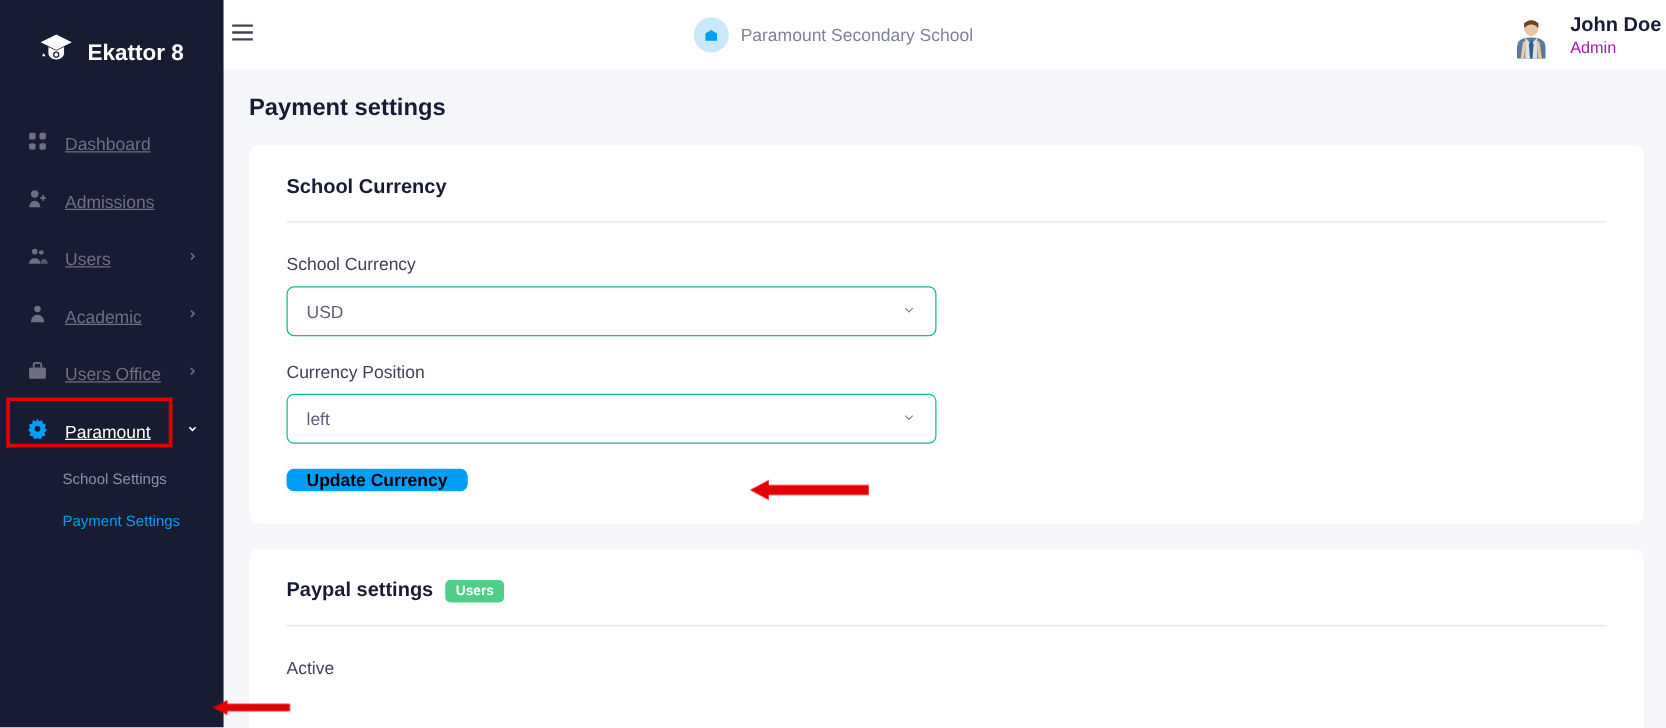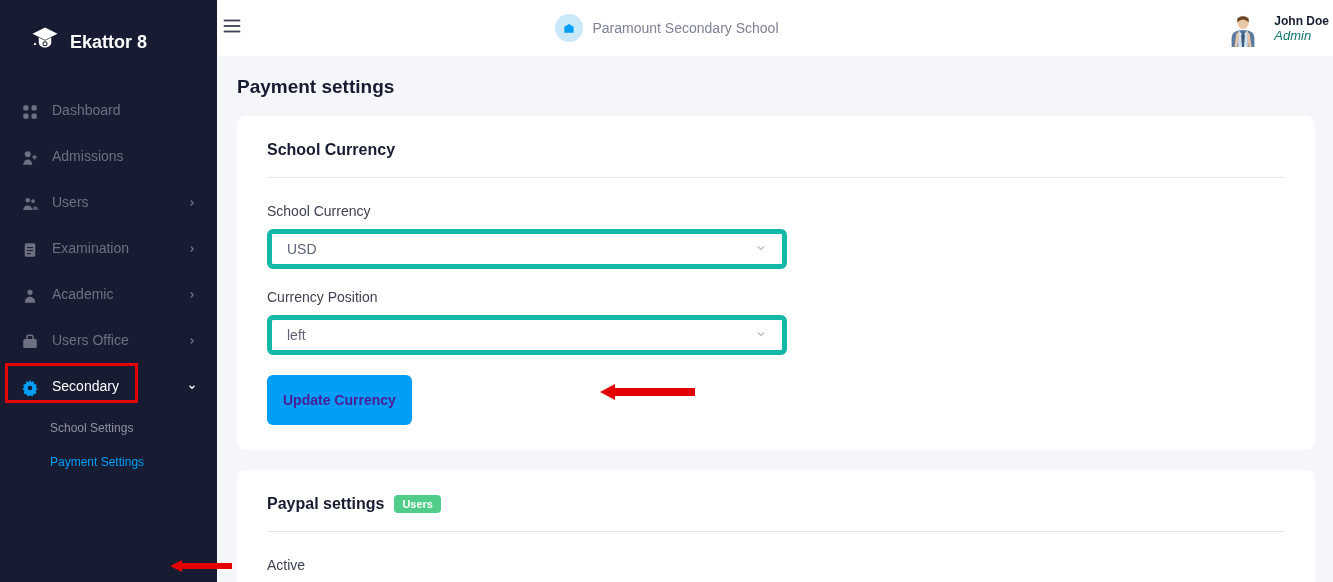--- a/index.html
+++ b/index.html
@@ -9,21 +9,21 @@
       font-family: -apple-system, BlinkMacSystemFont, 'Segoe UI', sans-serif;
     }
     body {
       display: flex;
       width: 1333px;
       height: 582px;
       overflow: hidden;
       position: relative;
     }
     .sidebar {
-      width: 217px;
+      width: 179px;
       background: #181c32;
       color: #fff;
       display: flex;
       flex-direction: column;
       padding-top: 25px;
       flex-shrink: 0;
     }
     .logo-area {
       display: flex;
       align-items: center;
@@ -38,25 +38,26 @@
       font-size: 18px;
       font-weight: 600;
       color: #fff;
     }
     .nav-items {
       display: flex;
       flex-direction: column;
     }
     .nav-item {
       display: flex;
-      align-items: flex-start;
+      align-items: flex-end;
       padding: 13px 20px;
       cursor: pointer;
       color: #6d7080;
       position: relative;
+      text-decoration: underline;
     }
     .nav-item.active {
       color: #fff;
     }
     .nav-item.active.highlighted {
       position: relative;
     }
     .highlight-box {
       position: absolute;
       border: 3px solid #e30000;
@@ -167,27 +168,26 @@
     .avatar svg {
       width: 100%;
       height: 100%;
     }
     .user-text {
       display: flex;
       flex-direction: column;
     }
     .user-name {
       font-weight: 600;
-      font-size: 12px;
+      font-size: 16px;
       color: #181c32;
     }
     .user-role {
       font-size: 13px;
-      color: #0f766e;
-      font-style: italic;
+      color: #a21caf;
     }
     .page-body {
       flex: 1;
       overflow-y: auto;
       padding: 0 0 20px 0;
     }
     .page-title {
       font-size: 19px;
       font-weight: 600;
       color: #181c32;
@@ -215,42 +215,42 @@
     }
     .form-label {
       display: block;
       font-size: 14px;
       color: #3f4254;
       margin-bottom: 10px;
     }
     .form-select {
       width: 520px;
       height: 40px;
-      border: 5px solid #14b8a6;
+      border: 1px solid #14b8a6;
       border-radius: 6px;
       padding: 0 15px;
       font-size: 14px;
       color: #5e6278;
       background: #fff;
       cursor: pointer;
       display: flex;
       align-items: center;
       justify-content: space-between;
     }
     .select-chevron svg {
       width: 12px;
       height: 12px;
       stroke: #7e8299;
       fill: none;
     }
     .btn-primary {
       background: #009ef7;
-      color: #4c1d95;
+      color: #000000;
       border: none;
-      padding: 17px 16px;
+      padding: 1px 16px;
       border-radius: 6px;
       font-size: 14px;
       font-weight: 600;
       cursor: pointer;
     }
     .addon-badge {
       display: inline-block;
       background: #50cd89;
       color: #fff;
       font-size: 11px;
@@ -319,34 +319,20 @@
           </svg>
         </span>
       <span class="nav-label">Users</span>
       <span class="chevron"><svg viewBox="0 0 24 24">
             <polyline points="9 18 15 12 9 6" stroke-width="3"></polyline>
           </svg></span>
     </div>
     <div class="nav-item">
       <span class="nav-icon">
           <svg viewBox="0 0 24 24">
-            <rect x="5" y="3" width="14" height="18" rx="2"></rect>
-            <rect x="8" y="8" width="8" height="1.5" fill="#181c32"></rect>
-            <rect x="8" y="12" width="8" height="1.5" fill="#181c32"></rect>
-            <rect x="8" y="16" width="5" height="1.5" fill="#181c32"></rect>
-          </svg>
-        </span>
-      <span class="nav-label">Examination</span>
-      <span class="chevron"><svg viewBox="0 0 24 24">
-            <polyline points="9 18 15 12 9 6" stroke-width="3"></polyline>
-          </svg></span>
-    </div>
-    <div class="nav-item">
-      <span class="nav-icon">
-          <svg viewBox="0 0 24 24">
             <circle cx="12" cy="7" r="3.5"></circle>
             <path d="M5 21 C5 16 8 13 12 13 C16 13 19 16 19 21 Z"></path>
           </svg>
         </span>
       <span class="nav-label">Academic</span>
       <span class="chevron"><svg viewBox="0 0 24 24">
             <polyline points="9 18 15 12 9 6" stroke-width="3"></polyline>
           </svg></span>
     </div>
     <div class="nav-item">
@@ -362,21 +348,21 @@
           </svg></span>
     </div>
     <div class="nav-item active highlighted">
       <div class="highlight-box"></div>
       <span class="nav-icon" style="color:#009ef7">
           <svg viewBox="0 0 24 24">
             <path d="M12 8 A4 4 0 1 1 12 16 A4 4 0 1 1 12 8 M12 1 L13.5 4 L17 3 L17.5 6.5 L21 7.5 L20 11 L22 13.5 L19.5 16 L20.5 19.5 L17 20 L15.5 23 L12 22 L8.5 23 L7 20 L3.5 19.5 L4.5 16 L2 13.5 L4 11 L3 7.5 L6.5 6.5 L7 3 L10.5 4 Z" fill="currentColor"></path>
             <circle cx="12" cy="12" r="3" fill="#181c32"></circle>
           </svg>
         </span>
-      <span class="nav-label">Secondary</span>
+      <span class="nav-label">Paramount</span>
       <span class="chevron"><svg viewBox="0 0 24 24">
             <polyline points="6 9 12 15 18 9" stroke-width="3"></polyline>
           </svg></span>
     </div>
     <div class="sub-nav">
       <div class="sub-nav-item">School Settings</div>
       <div class="sub-nav-item active">Payment Settings</div>
     </div>
   </nav>
 </aside>

